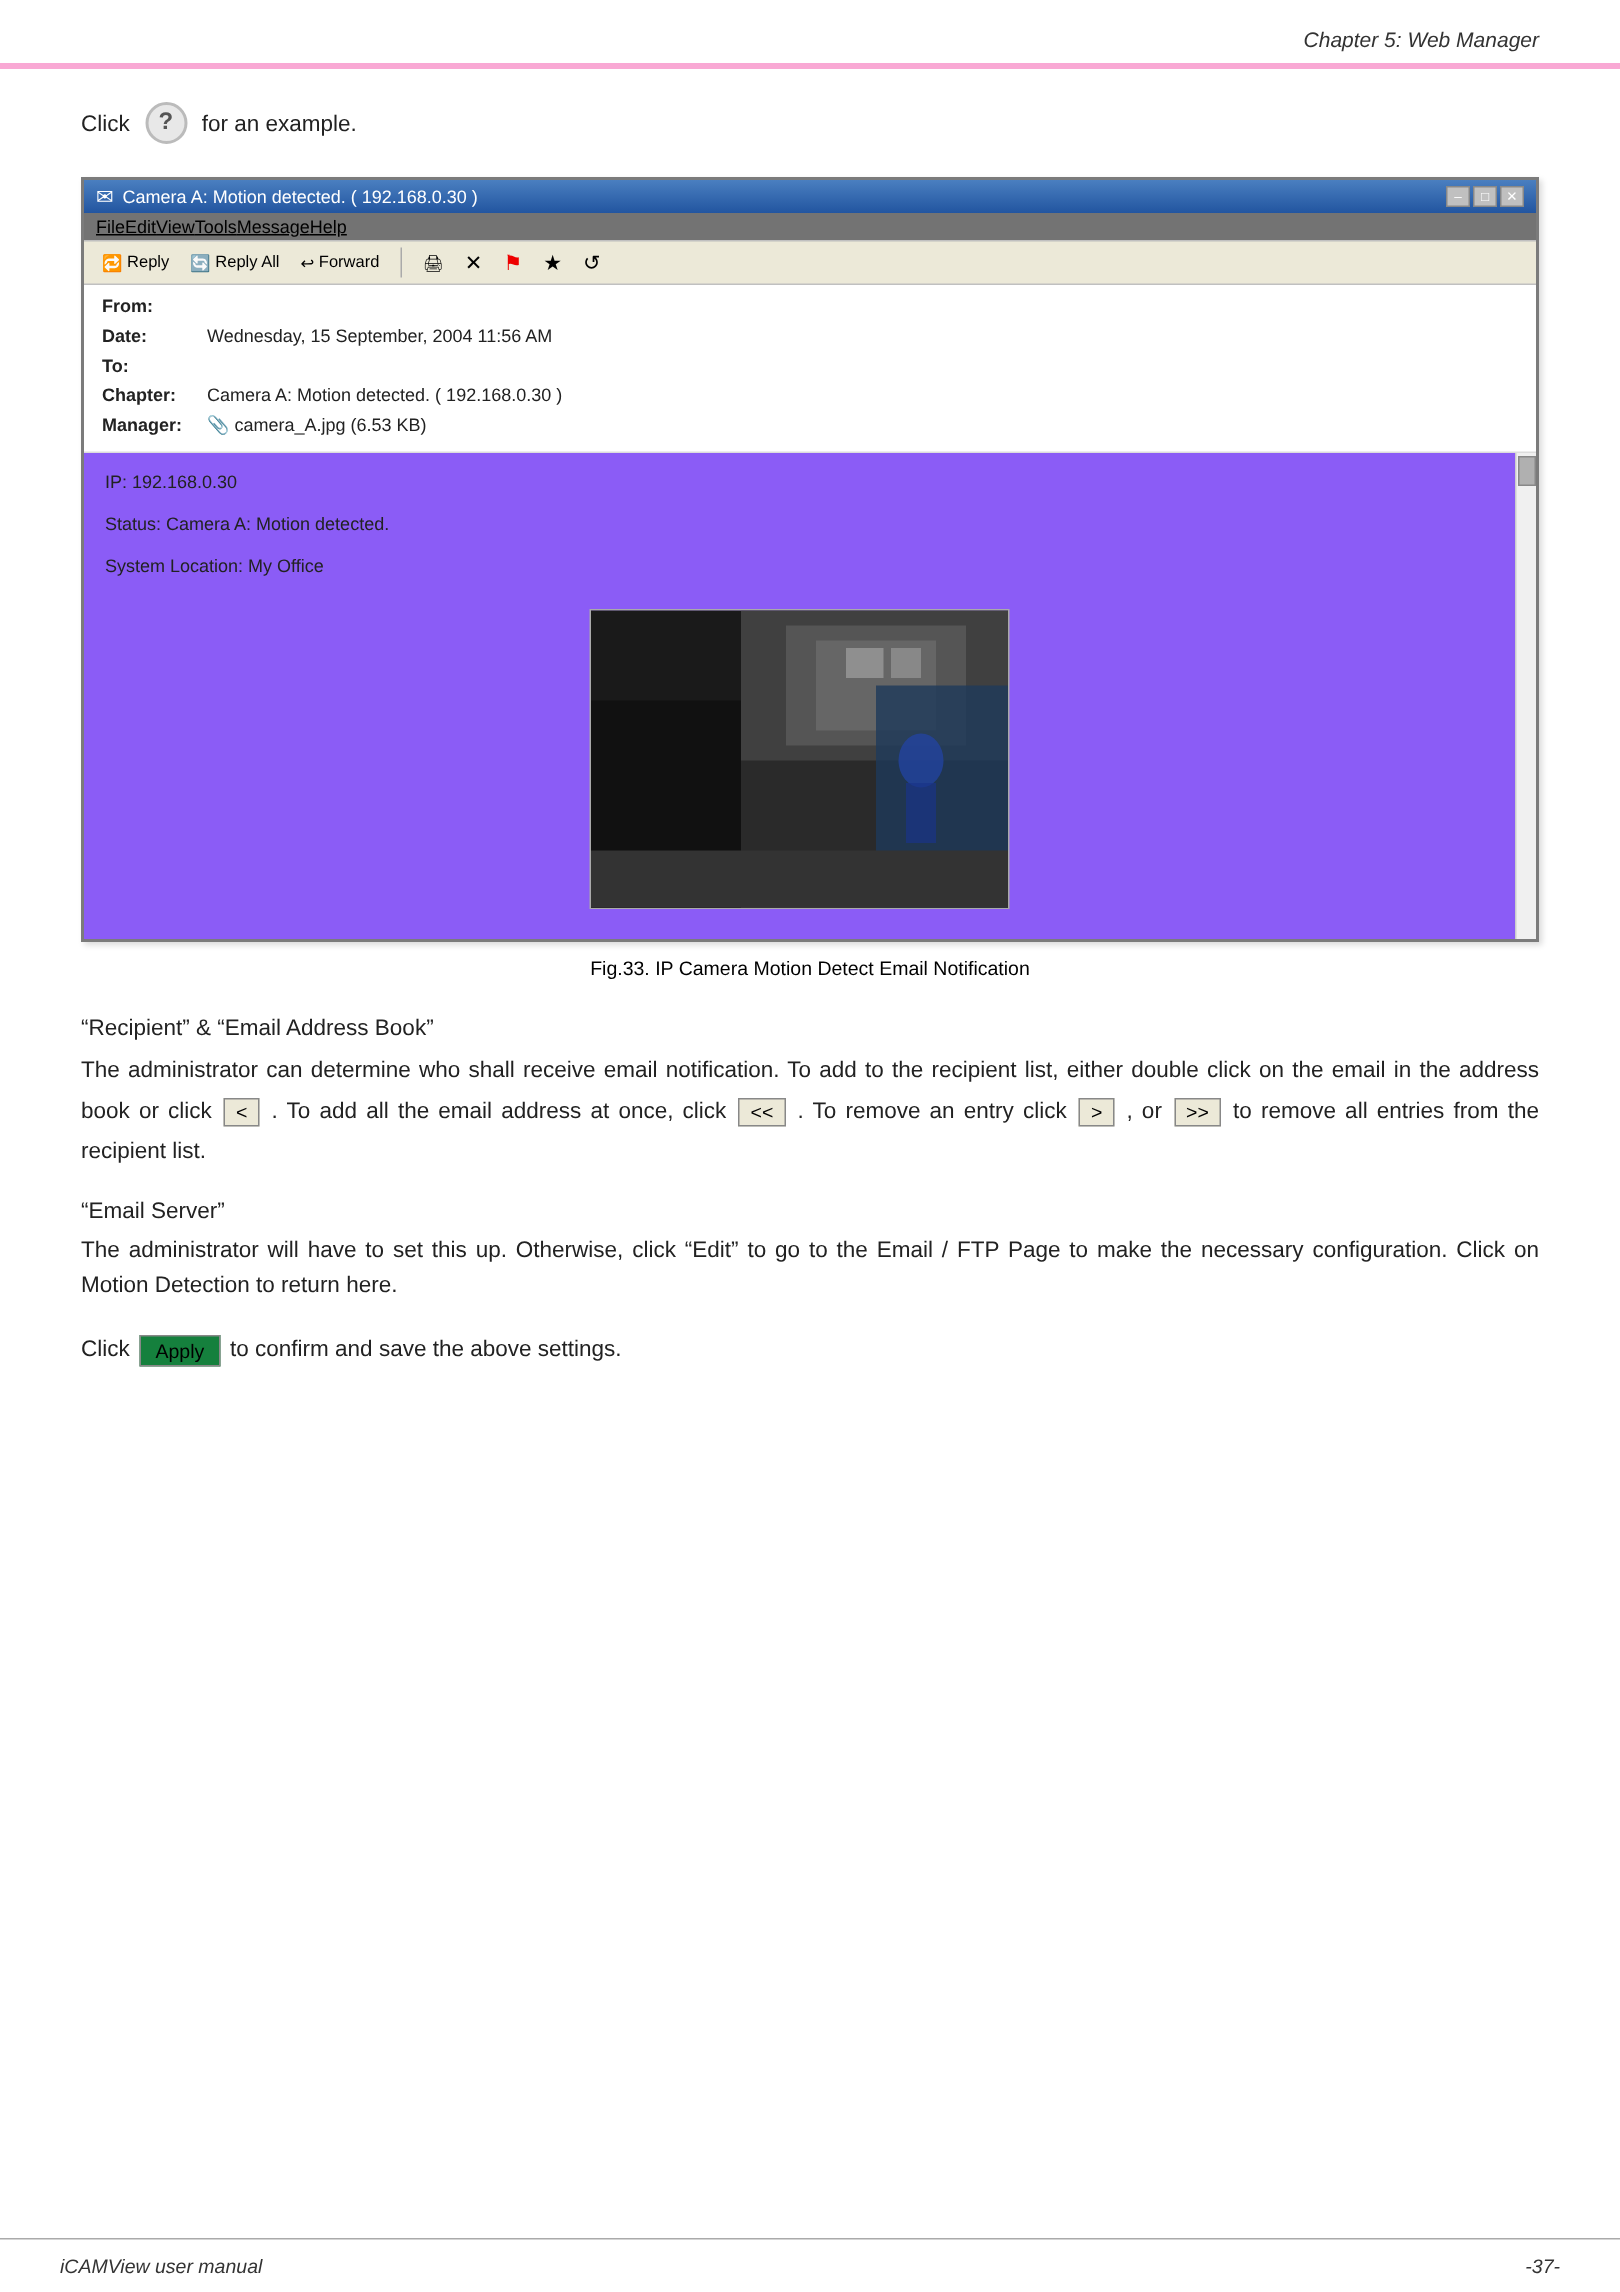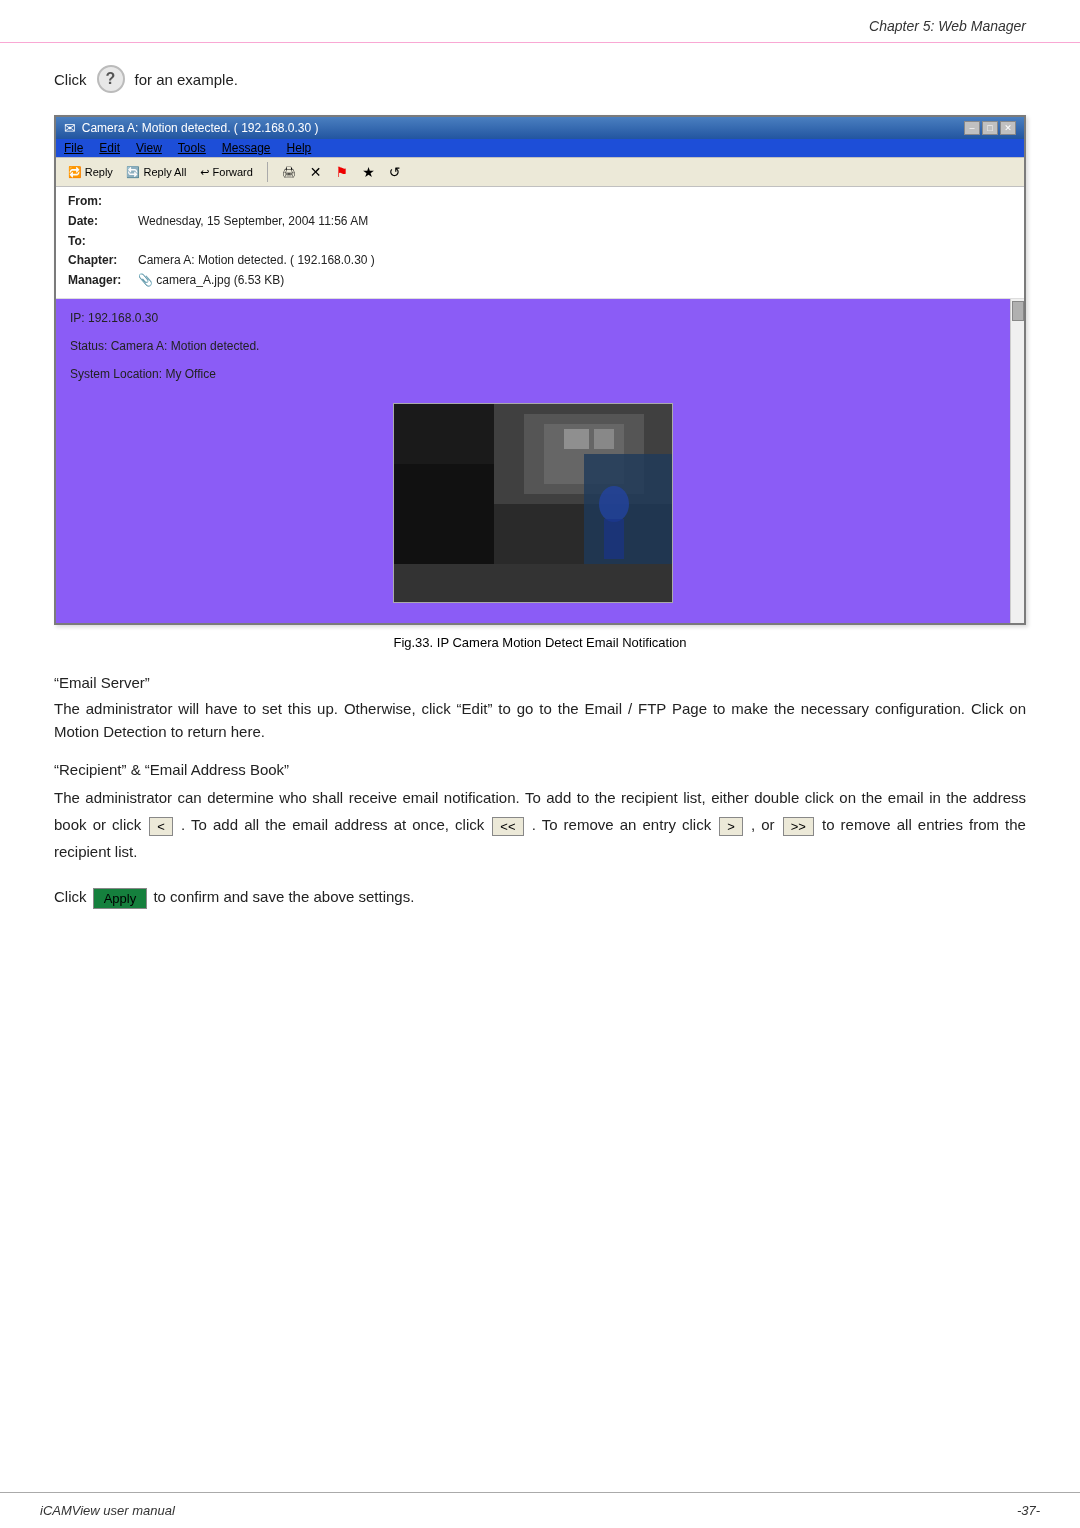--- a/index.html
+++ b/index.html
@@ -18,21 +18,21 @@
       min-height: 1528px;
       padding: 0;
       position: relative;
     }
 
     
     .header {
       display: flex;
       justify-content: flex-end;
       padding: 18px 54px 8px 54px;
-      border-bottom: 1px solid #f9a8d4;
+      border-bottom: 4px solid #f9a8d4;
       margin-bottom: 0;
     }
     .header-title {
       font-style: italic;
       font-size: 14px;
       color: #333;
     }
 
     
     .content {
@@ -110,24 +110,23 @@
       height: 14px;
       background: #c0c0c0;
       border: 1px solid #888;
       display: inline-flex;
       align-items: center;
       justify-content: center;
       font-size: 9px;
       cursor: pointer;
     }
     .email-menubar {
-      background: #1d4ed8;
+      background: #737373;
       padding: 2px 8px;
       display: flex;
-      gap: 16px;
       font-size: 12px;
       border-bottom: 1px solid #c0c0c0;
     }
     .email-menubar span {
       cursor: pointer;
       text-decoration: underline;
       color: #000;
     }
     .email-toolbar {
       background: #ece9d8;
@@ -416,41 +415,41 @@
             </div>
           </div>
         </div>
         <div class="email-scrollbar-area">
           <div class="scrollbar-thumb"></div>
         </div>
       </div>
     </div>
 
     <p class="figure-caption">Fig.33.  IP Camera Motion Detect Email Notification</p>
-
-    <div class="section-gap">
-      <p class="section-heading">“Email Server”</p>
-      <p class="section-text">The administrator will have to set this up.   Otherwise, click “Edit” to go to the Email / FTP Page to make the necessary configuration. Click on Motion Detection to return here.</p>
-    </div>
 
     <div class="section-gap">
       <p class="section-heading">“Recipient” &amp; “Email Address Book”</p>
       <div class="inline-flow">
         <span>The administrator can determine who shall receive email notification.   To add to the recipient list, either double click on the email in the address book or click</span>
         <button class="inline-btn">&lt;</button>
         <span>.  To add all the email address at once, click</span>
         <button class="inline-btn">&lt;&lt;</button>
         <span>.  To remove an entry click</span>
         <button class="inline-btn">&gt;</button>
         <span>, or</span>
         <button class="inline-btn">&gt;&gt;</button>
         <span>to remove all entries from the recipient list.</span>
       </div>
     </div>
 
+    <div class="section-gap">
+      <p class="section-heading">“Email Server”</p>
+      <p class="section-text">The administrator will have to set this up.   Otherwise, click “Edit” to go to the Email / FTP Page to make the necessary configuration. Click on Motion Detection to return here.</p>
+    </div>
+
     <div class="inline-flow">
       <span>Click</span>
       <button class="apply-btn">Apply</button>
       <span>to confirm and save the above settings.</span>
     </div>
 
   </div>
 
   <div class="footer">
     <span>iCAMView  user  manual</span>

